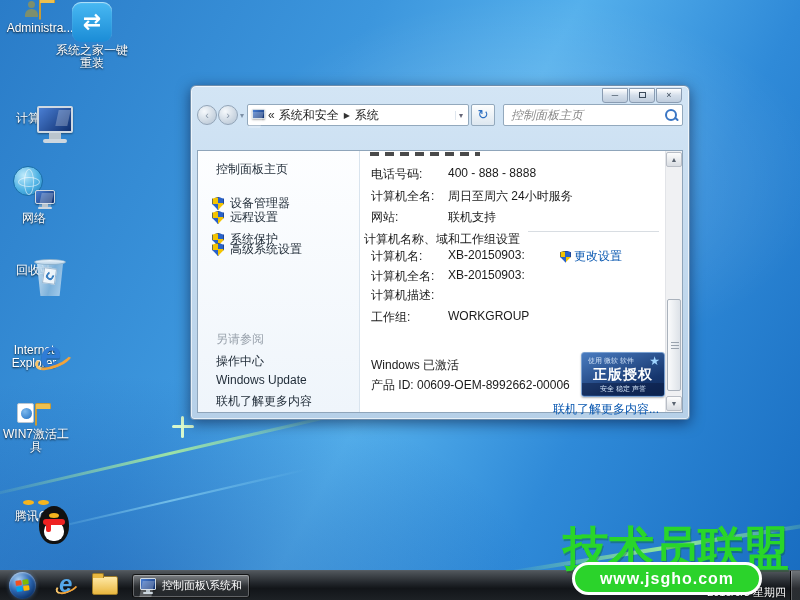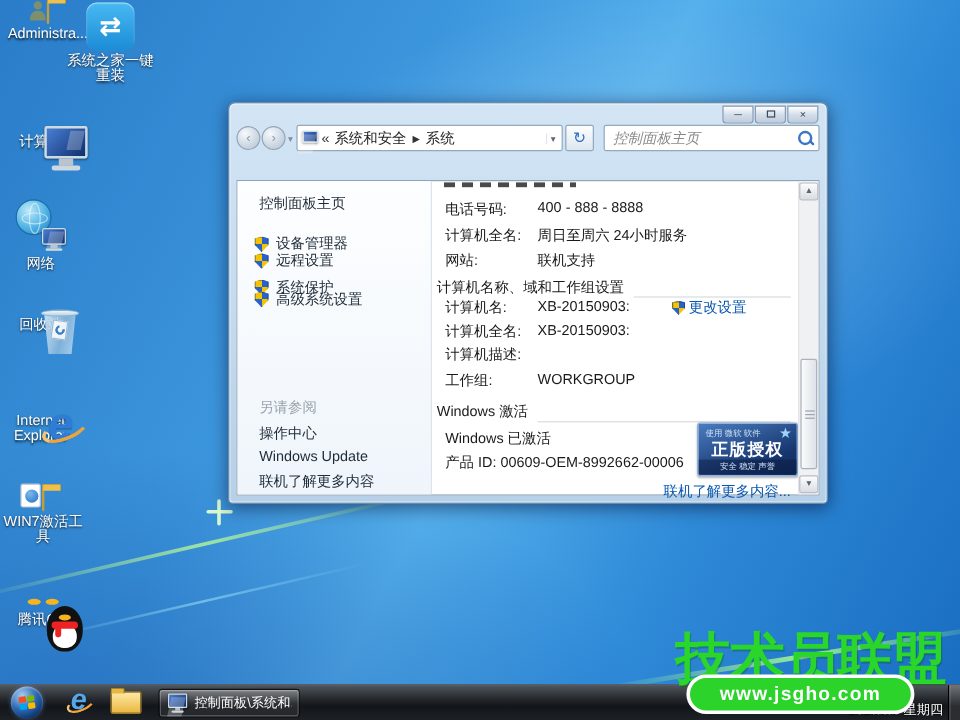--- a/index.html
+++ b/index.html
@@ -142,21 +142,21 @@
   .content { position:relative; flex:1; font-size:12px; color:#1a1a1a; }
   .clipped { position:absolute; top:1px; left:10px; width:110px; height:4px;
         background:repeating-linear-gradient(90deg,#4a4a4a 0 9px,transparent 9px 15px); }
   .crow { position:absolute; left:0; right:8px; height:16px; }
   .crow .rl { position:absolute; left:11px; color:#1a1a1a; }
   .crow .rv { position:absolute; left:88px; color:#1a1a1a; }
   .link { color:#0857b0; }
   .r0{top:15px} .r1{top:37px} .r2{top:58px}
   .r3{top:97px} .r4{top:117px} .r5{top:136px} .r6{top:158px}
   .r7{top:206px} .r8{top:226px}
-  .sechdr { position:absolute; left:4px; right:6px; display:flex; align-items:flex-end; color:#1a1a1a; }
+  .sechdr { position:absolute; left:4px; right:6px; display:flex; align-items:flex-start; color:#1a1a1a; }
   .sechdr .rule { flex:1; height:1px; background:#d8dde2; margin-left:8px; }
   .h0{top:80px} .h1{top:184px}
   .chg { position:absolute; left:200px; display:flex; align-items:center; }
   .chg .shield { width:11px; height:12px; margin-right:3px; }
 
   .badge { position:absolute; left:221px; top:201px; width:84px; height:45px; border-radius:3px;
         background:linear-gradient(160deg,#4a7cc0,#16366e 70%,#0e2a5a); border:1px solid #7aa0d0;
         color:#cfe0f5; overflow:hidden; box-shadow:0 1px 2px rgba(0,0,0,.3); }
   .badge .b1 { display:flex; align-items:center; font-size:7px; padding:3px 4px 0 6px; }
   .badge .star { margin-left:auto; color:#9fd4ff; font-size:12px; line-height:10px; }
@@ -353,24 +353,20 @@
       </div>
       <div class="crow r5">
         <span class="rl">计算机描述:</span>
         <span class="rv"></span>
       </div>
       <div class="crow r6">
         <span class="rl">工作组:</span>
         <span class="rv">WORKGROUP</span>
       </div>
 
-      <div class="sechdr h1">
-        <span>Windows 激活</span>
-        <span class="rule"></span>
-      </div>
       <div class="crow r7">
         <span class="rl">Windows 已激活</span>
       </div>
       <div class="crow r8">
         <span class="rl">产品 ID: 00609-OEM-8992662-00006</span>
       </div>
 
       <div class="badge">
         <div class="b1">
           <span>使用 微软 软件</span>

